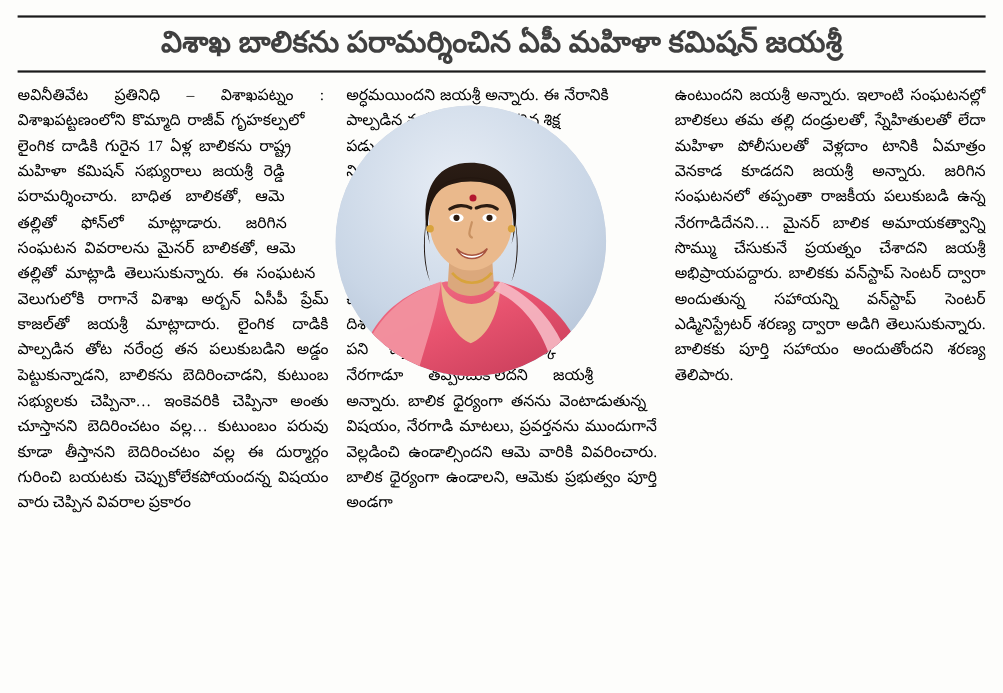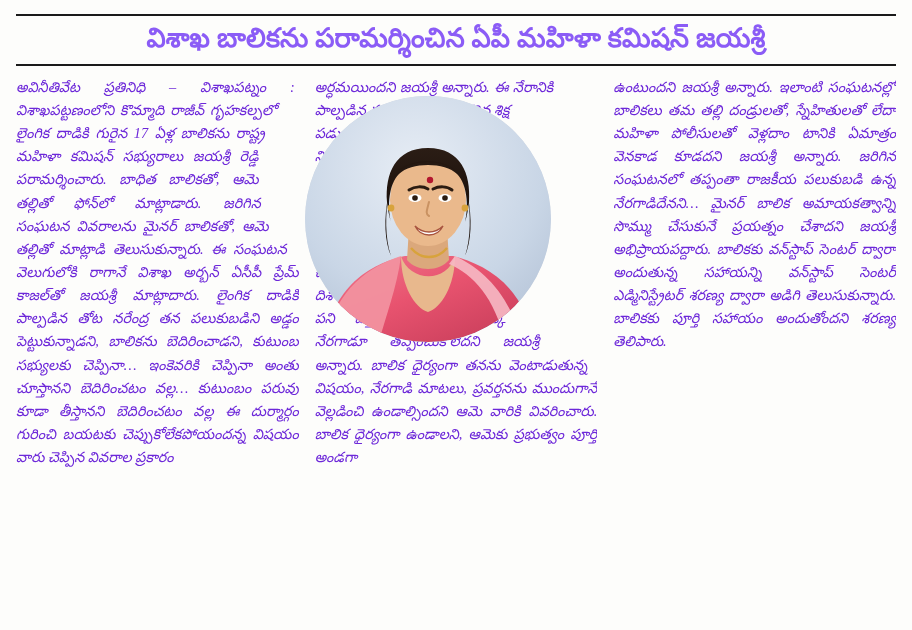--- a/index.html
+++ b/index.html
@@ -25,41 +25,40 @@
     border-top: 2px solid #1a1a1a;
     border-bottom: 2px solid #1a1a1a;
     padding: 6px 2px 8px 2px;
     margin-bottom: 10px;
   }
   .headline {
     font-family: "Liberation Serif", serif;
     font-weight: bold;
     font-size: 27px;
     line-height: 1.25;
-    color: #8b5cf6;
+    color: #404040;
     letter-spacing: 0.1px;
     text-align: center;
     white-space: nowrap;
   }
   .columns {
     display: flex;
     gap: 16px;
     height: 520px;
   }
   .col {
     flex: 1 1 0;
     position: relative;
     font-family: "Liberation Serif", serif;
     font-size: 14.3px;
     line-height: 1.62;
-    color: #6d28d9;
+    color: #000000;
     text-align: justify;
     text-justify: inter-word;
     overflow: hidden;
-    font-style: italic;
   }
   .col p {
     margin: 0;
   }
   
   .photo {
     position: absolute;
     left: 305px;
     top: 96px;
     width: 246px;

